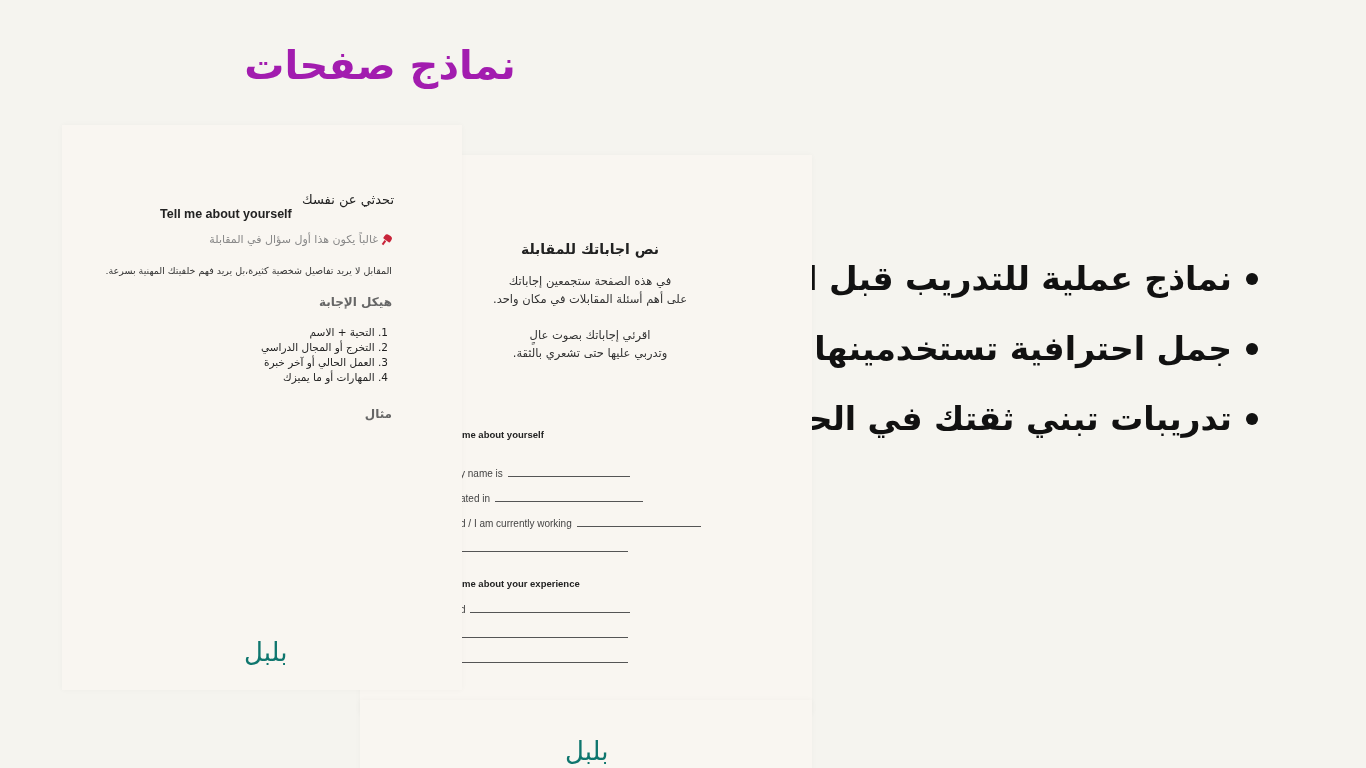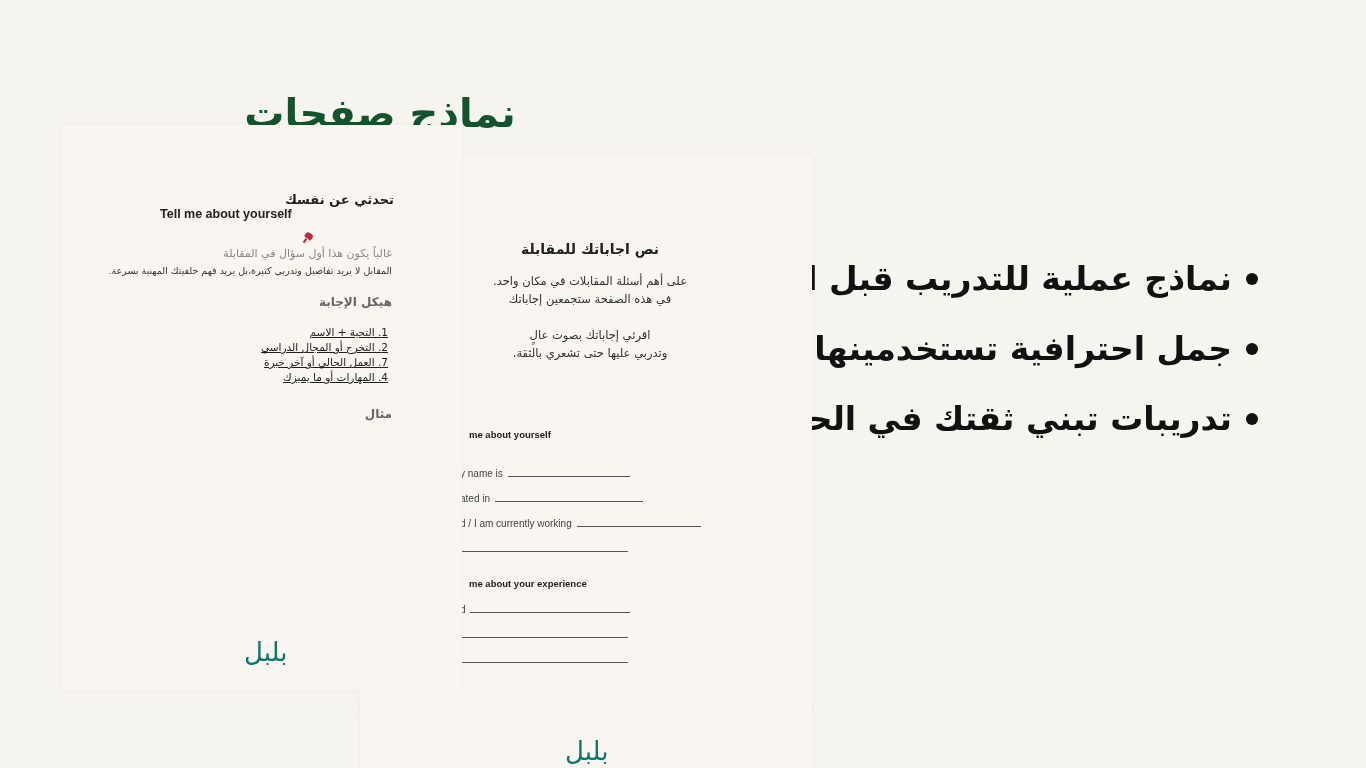--- a/index.html
+++ b/index.html
@@ -5,51 +5,50 @@
   html, body { margin: 0; padding: 0; }
   body {
     width: 1366px; height: 768px; overflow: hidden; position: relative;
     background: #f5f4ef;
     font-family: "DejaVu Sans", sans-serif;
     color: #1a1a1a;
   }
   .main-title {
     position: absolute; left: 240px; top: 42px; width: 280px;
     text-align: center; direction: rtl;
-    font-size: 40px; font-weight: bold; color: #14532d;
+    font-size: 40px; font-weight: bold; color: #a21caf;
     font-family: "DejaVu Sans", sans-serif;
-    margin-top: 48px;
   }
   .page {
     position: absolute; background: #f9f6f1;
     box-shadow: 0 0 6px rgba(0,0,0,0.03);
   }
   .page-front { left: 62px; top: 125px; width: 400px; height: 565px; z-index: 2; }
   .page-back { left: 360px; top: 155px; width: 452px; height: 560px; z-index: 1; }
   .page-bottom { left: 360px; top: 700px; width: 452px; height: 80px; z-index: 1; }
 
   
-  .fp-title-ar { position: absolute; right: 68px; top: 67px; font-size: 13px; font-weight: bold; direction: rtl; color: #222; }
+  .fp-title-ar { position: absolute; right: 68px; top: 67px; font-size: 13px; font-weight: normal; direction: rtl; color: #222; }
   .fp-title-en { position: absolute; left: 98px; top: 82px; font-size: 12.5px; font-weight: bold; color: #222; font-family: "Liberation Sans", sans-serif; text-align: center; }
-  .fp-note { position: absolute; right: 70px; top: 108px; font-size: 11px; direction: rtl; color: #888; display: flex; align-items: center; gap: 4px; flex-direction: column; }
+  .fp-note { position: absolute; right: 70px; top: 108px; font-size: 11px; direction: rtl; color: #888; display: flex; align-items: center; gap: 4px; }
   .pin-icon { display: inline-block; width: 10px; height: 10px; position: relative; }
   .pin-icon::before { content: ""; position: absolute; left: 2px; top: 0; width: 8px; height: 6px; background: #c8243a; border-radius: 3px 3px 1px 1px; transform: rotate(35deg); }
   .pin-icon::after { content: ""; position: absolute; left: 1px; top: 5px; width: 1.5px; height: 5px; background: #c8243a; transform: rotate(35deg); }
   .fp-desc { position: absolute; right: 70px; top: 140px; font-size: 9.5px; direction: rtl; color: #333; white-space: nowrap; }
   .fp-h-structure { position: absolute; right: 70px; top: 170px; font-size: 12px; font-weight: bold; direction: rtl; color: #666; }
-  .fp-list { position: absolute; right: 74px; top: 200px; margin: 0; padding: 0; list-style: none; direction: rtl; font-size: 10.5px; color: #222; line-height: 15px; text-decoration: underline; }
+  .fp-list { position: absolute; right: 74px; top: 200px; margin: 0; padding: 0; list-style: none; direction: rtl; font-size: 10.5px; color: #222; line-height: 15px; }
   .fp-h-example { position: absolute; right: 70px; top: 282px; font-size: 12px; font-weight: bold; direction: rtl; color: #666; }
   .fp-example { position: absolute; left: 80px; top: 318px; width: 248px; font-size: 9.5px; line-height: 13.5px; color: #333; text-align: justify; font-family: "Liberation Sans", sans-serif; }
   .watermark { position: absolute; font-size: 26px; color: #0f766e; direction: rtl; }
   .fp-watermark { left: 182px; top: 512px; }
 
   
   .bp-title { position: absolute; left: 100px; top: 86px; width: 260px; text-align: center; font-size: 14px; font-weight: bold; direction: rtl; color: #222; }
   .bp-intro { position: absolute; left: 80px; top: 117px; width: 300px; text-align: center; font-size: 11.5px; line-height: 18px; direction: rtl; color: #333; }
-  .bp-section { position: absolute; left: 102px; font-size: 9.5px; font-weight: bold; color: #222; font-family: "Liberation Sans", sans-serif; margin-left: 7px; }
+  .bp-section { position: absolute; left: 102px; font-size: 9.5px; font-weight: bold; color: #222; font-family: "Liberation Sans", sans-serif; }
   .bp-line { position: absolute; left: 100px; font-size: 10px; color: #444; white-space: nowrap; font-family: "Liberation Sans", sans-serif; }
   .bp-blank { display: inline-block; border-bottom: 1px solid #555; height: 9px; vertical-align: baseline; margin-left: 2px; }
 
   
   .bullets {
     position: absolute; right: 108px; top: 244px; margin: 0; padding: 0;
     list-style: none; direction: rtl; text-align: right;
   }
   .bullets li {
     font-size: 33px; font-weight: bold; color: #111; line-height: 70px;
@@ -58,22 +57,22 @@
   .bullet-dot { width: 12px; height: 12px; border-radius: 50%; background: #111; display: inline-block; flex-shrink: 0; }
 </style>
 </head>
 <body>
 
 <div class="main-title">نماذج صفحات</div>
 
 <div class="page page-back">
   <div class="bp-title">نص اجاباتك للمقابلة</div>
   <div class="bp-intro">
+    <div>في هذه الصفحة ستجمعين إجاباتك</div>
     <div>على أهم أسئلة المقابلات في مكان واحد.</div>
-    <div>في هذه الصفحة ستجمعين إجاباتك</div>
     <div style="height:18px"></div>
     <div>اقرئي إجاباتك بصوت عالٍ</div>
     <div>وتدربي عليها حتى تشعري بالثقة.</div>
   </div>
 
   <div class="bp-section" style="top:274px">me about yourself</div>
   <div class="bp-line" style="top:312px"><span>y name is</span> <span class="bp-blank" style="width:122px"></span></div>
   <div class="bp-line" style="top:337px"><span>ated in</span> <span class="bp-blank" style="width:148px"></span></div>
   <div class="bp-line" style="top:362px"><span>d / I am currently working</span> <span class="bp-blank" style="width:124px"></span></div>
   <div class="bp-line" style="top:387px"><span class="bp-blank" style="width:166px"></span></div>
@@ -88,26 +87,26 @@
   <div class="watermark" style="left:205px; top:36px">بلبل</div>
 </div>
 
 <div class="page page-front">
   <div class="fp-title-ar">تحدثي عن نفسك</div>
   <div class="fp-title-en">Tell me about yourself</div>
   <div class="fp-note">
     <span class="pin-icon"></span>
     <span>غالباً يكون هذا أول سؤال في المقابلة</span>
   </div>
-  <div class="fp-desc">المقابل لا يريد تفاصيل وتدربي كثيرة،بل يريد فهم خلفيتك المهنية بسرعة.</div>
+  <div class="fp-desc">المقابل لا يريد تفاصيل شخصية كثيرة،بل يريد فهم خلفيتك المهنية بسرعة.</div>
   <div class="fp-h-structure">هيكل الإجابة</div>
   <ul class="fp-list">
     <li>1. التحية + الاسم</li>
     <li>2. التخرج أو المجال الدراسي</li>
-    <li>7. العمل الحالي أو آخر خبرة</li>
+    <li>3. العمل الحالي أو آخر خبرة</li>
     <li>4. المهارات أو ما يميزك</li>
   </ul>
   <div class="fp-h-example">مثال</div>
   <div class="watermark fp-watermark">بلبل</div>
 </div>
 
 <ul class="bullets">
   <li>
     <span class="bullet-dot"></span>
     <span>نماذج عملية للتدريب قبل المقابلة</span>

